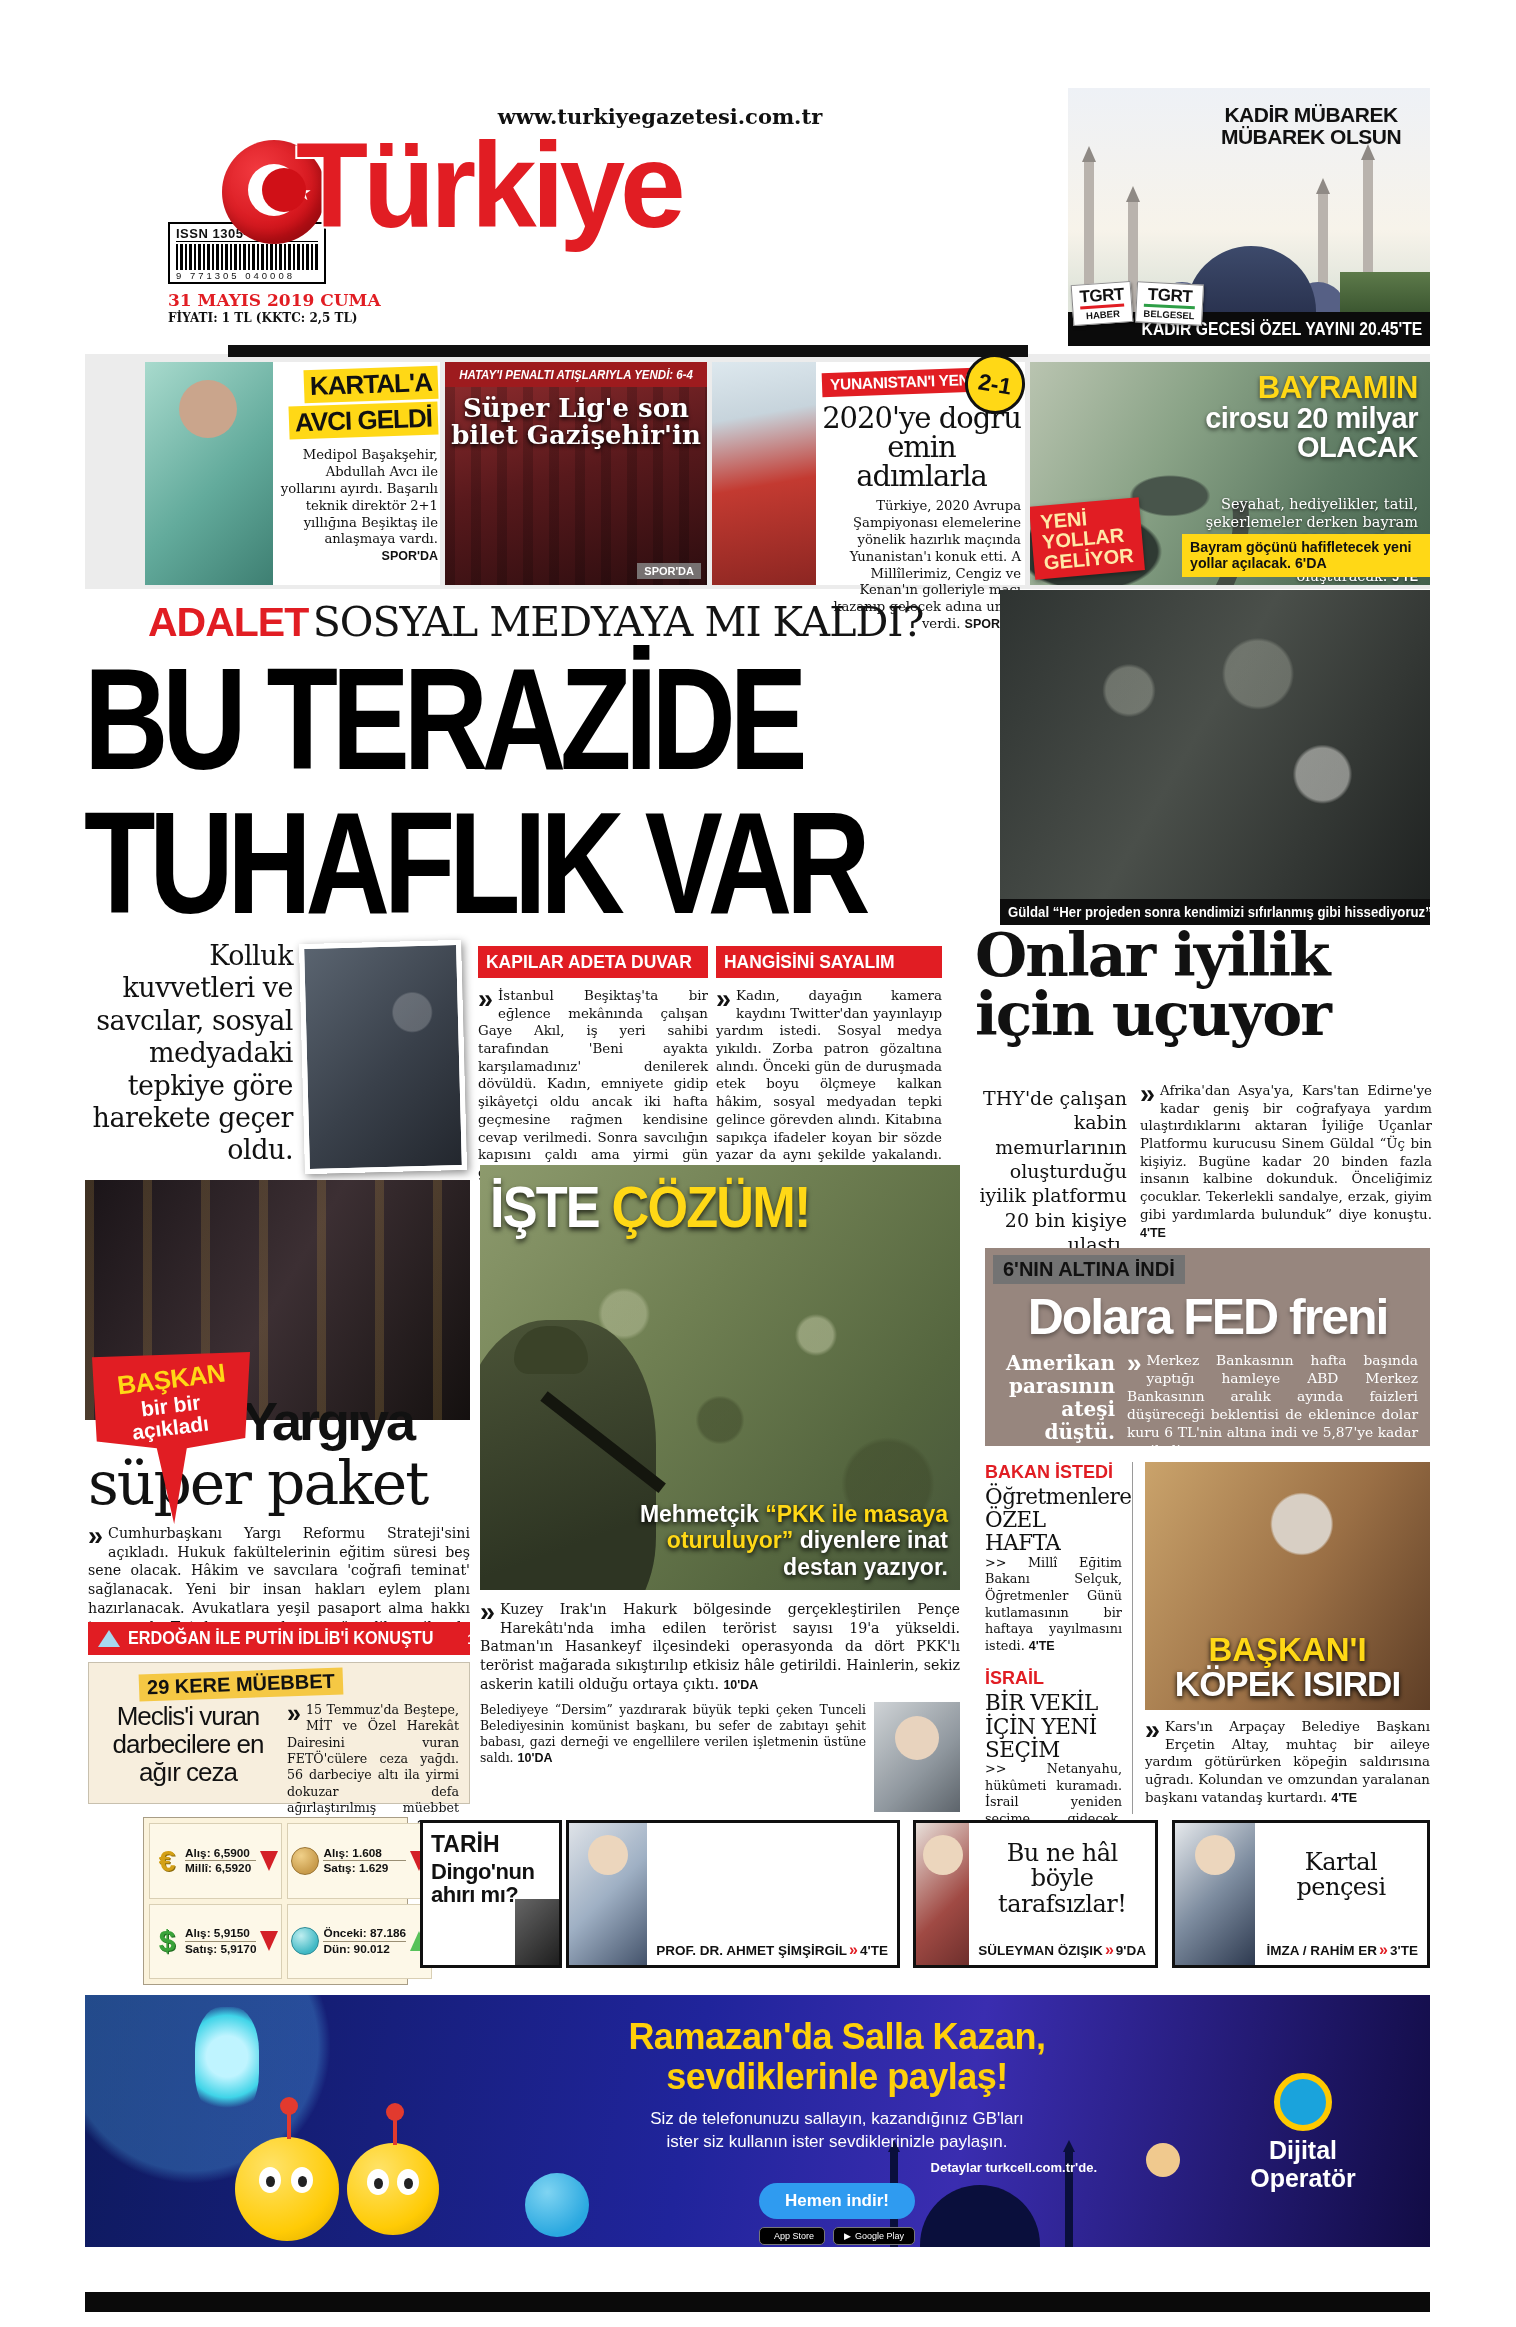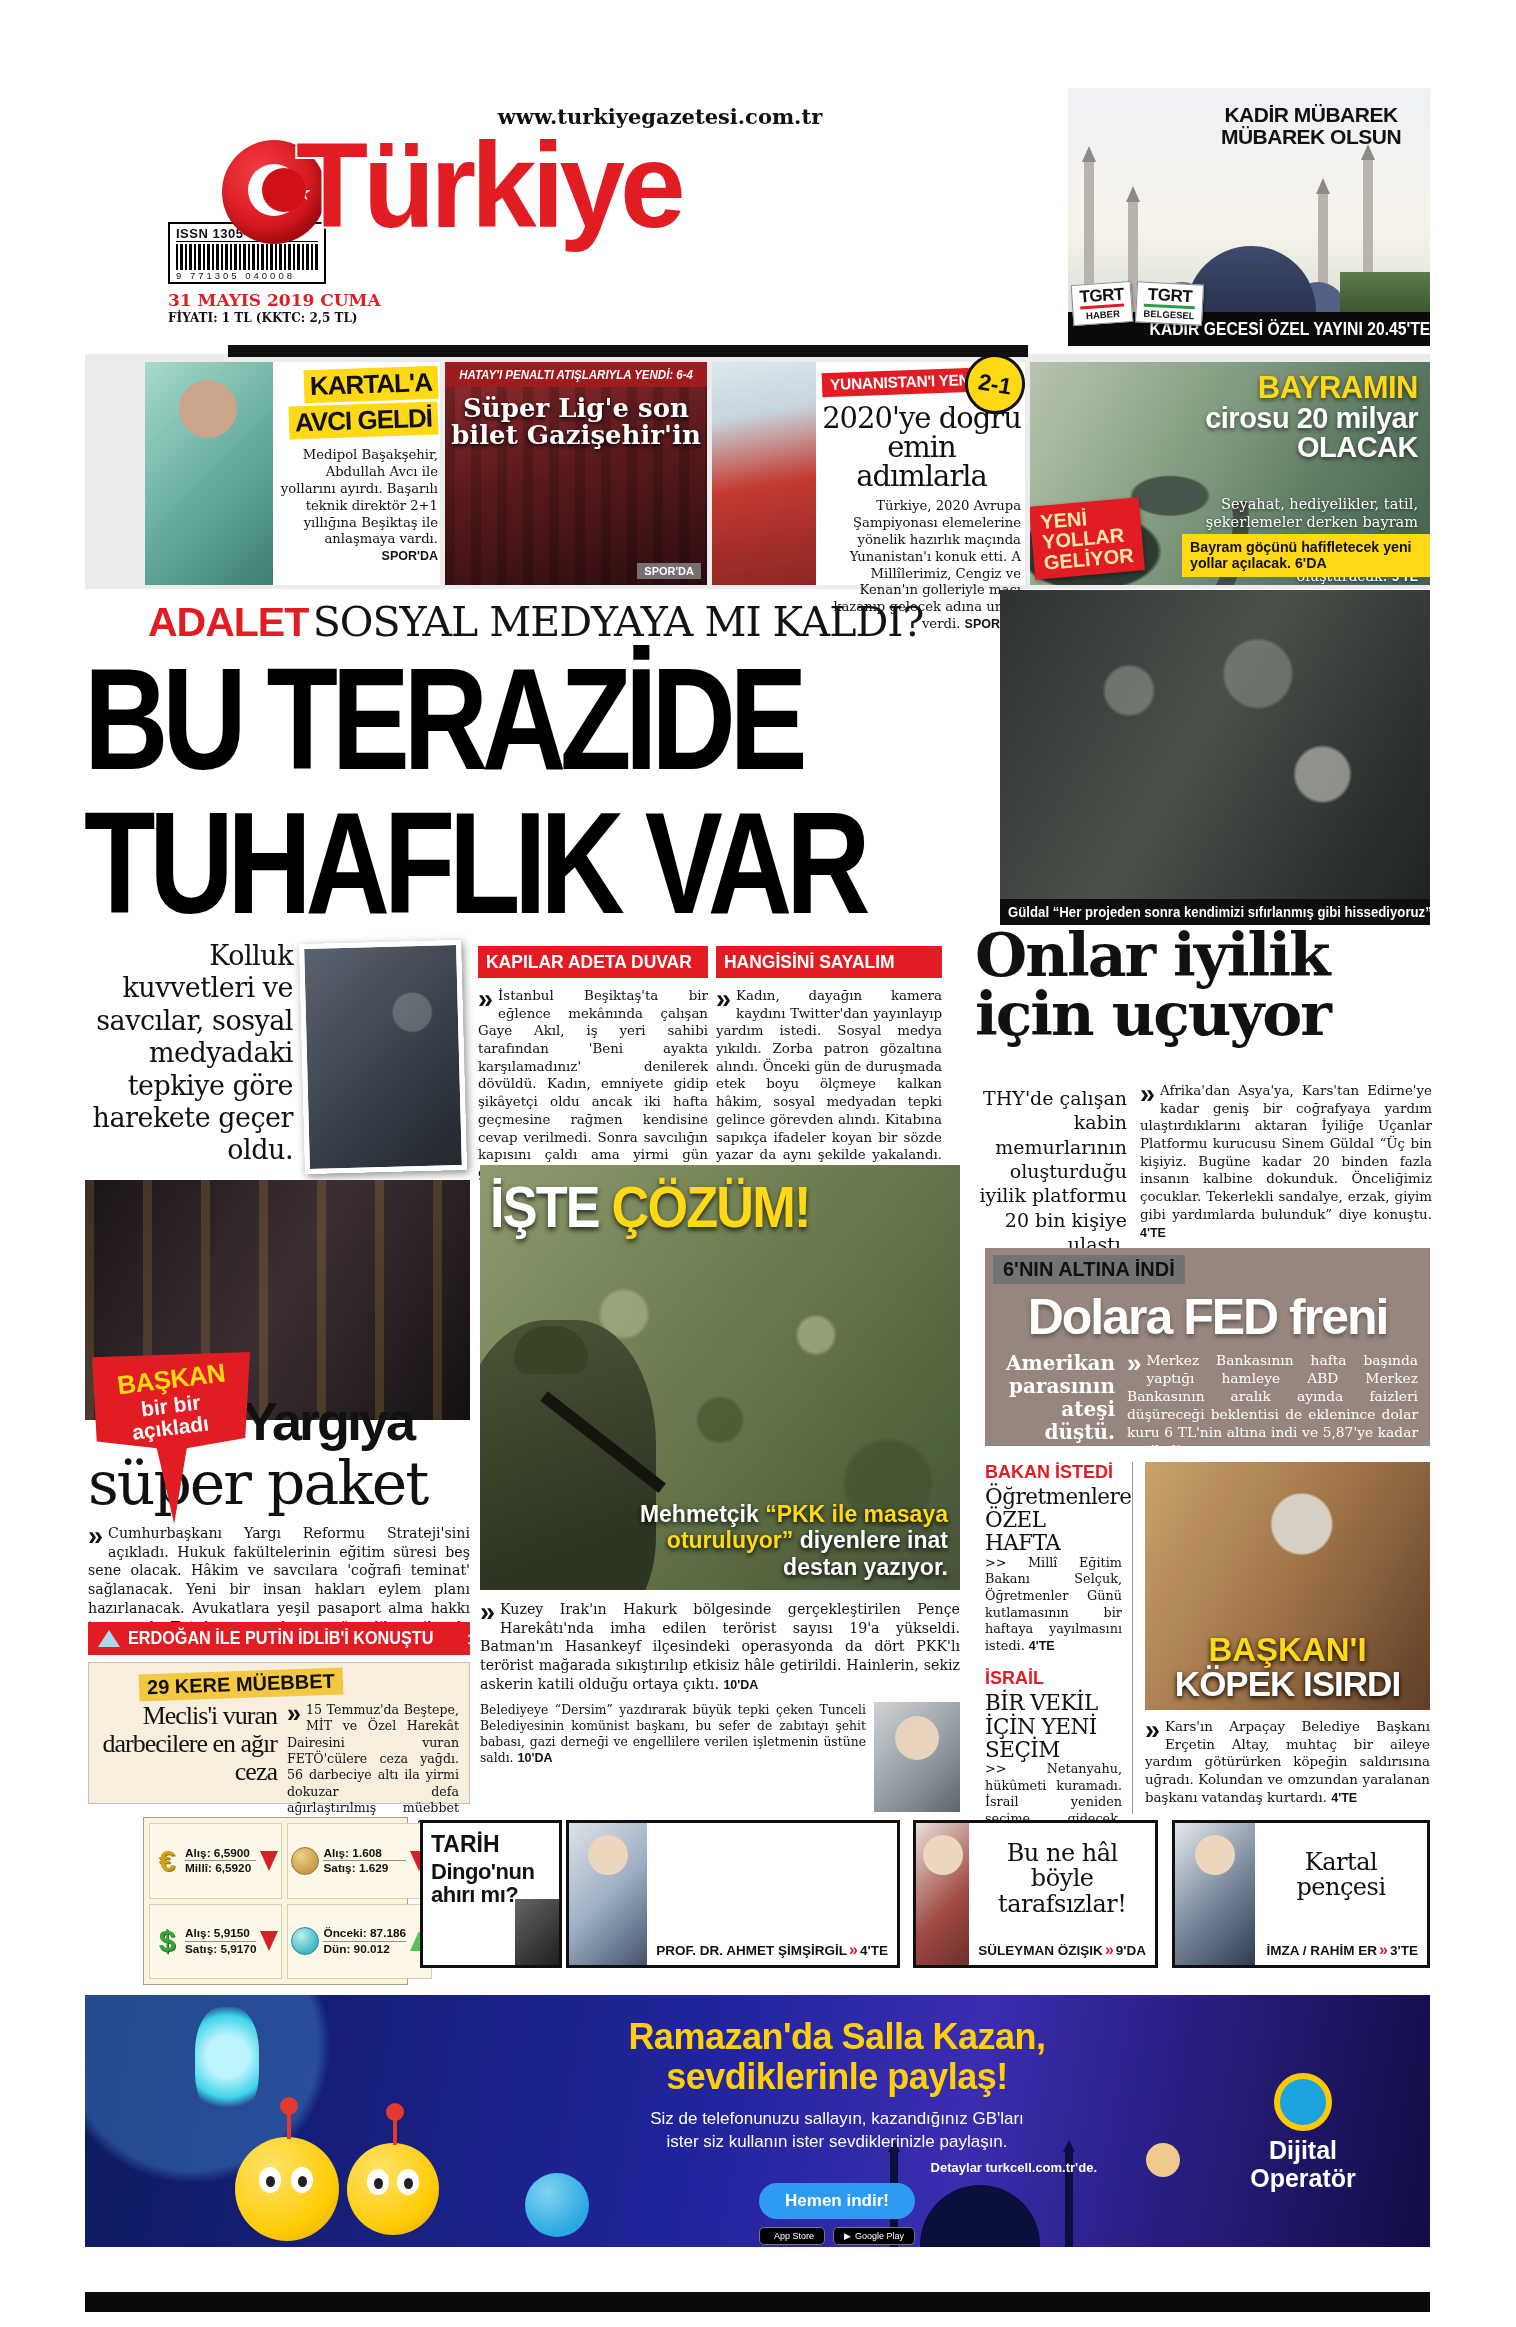--- a/index.html
+++ b/index.html
@@ -29,21 +29,21 @@
   .kadir-green{position:absolute;right:0;bottom:34px;width:90px;height:40px;background:linear-gradient(180deg,#5d7a4a,#3c5731);}
   .kadir-text{position:absolute;top:16px;right:14px;width:210px;text-align:center;font-weight:900;font-size:21px;line-height:1.05;letter-spacing:-.5px;}
   .tgrt-row{position:absolute;left:4px;bottom:22px;display:flex;gap:4px;z-index:3;}
   .tgrt-box{background:#fff;border:1px solid #888;box-shadow:1px 2px 3px rgba(0,0,0,.4);padding:3px 7px;text-align:center;}
   .tgrt-box .nm{font-weight:900;font-size:17px;letter-spacing:-.5px;line-height:1;}
   .tgrt-box .sb{font-size:9.5px;font-weight:bold;border-top:3px solid #e11d23;margin-top:1px;padding-top:1px;}
   .tgrt-box.g .sb{border-top-color:#2e9e46;}
   .tgrt-box.r1{transform:rotate(-4deg);}
   .tgrt-box.g{transform:rotate(3deg);}
   .kadir-strip{position:absolute;left:0;bottom:0;width:100%;height:34px;background:#0b0b0b;color:#fff;
-               display:flex;align-items:center;justify-content:flex-end;box-sizing:border-box;
+               display:flex;align-items:center;justify-content:flex-end;padding-right:8px;box-sizing:border-box;
                font-weight:900;font-size:18.5px;transform-origin:right center;}
   .kadir-strip span{display:inline-block;transform:scaleX(.85);transform-origin:right;}
   
   .strip-bg{left:85px;top:354px;width:1345px;height:235px;background:#ececec;}
   .bar-black{left:228px;top:345px;width:800px;height:12px;background:#101010;}
   .panel{position:absolute;top:362px;height:223px;background:#fff;}
   .p1{left:145px;width:295px;}
   .p1-photo{position:absolute;left:0;top:0;width:128px;height:223px;background:linear-gradient(135deg,#a8dacd 0%,#63ab9c 55%,#3e7f72 100%);}
   .p1-photo:before{content:"";position:absolute;left:34px;top:18px;width:58px;height:58px;border-radius:50%;background:#caa58c;}
   .p1-content{position:absolute;left:134px;right:2px;top:6px;text-align:right;}
@@ -118,21 +118,21 @@
   .yargi-h1{left:242px;top:1390px;font-weight:900;font-size:54px;letter-spacing:-3px;}
   .yargi-h2{left:88px;top:1448px;font-family:"DejaVu Serif",serif;font-size:60px;letter-spacing:-2px;}
   .yargi-body{left:88px;top:1524px;width:382px;}
   .putin{left:88px;top:1622px;width:382px;height:33px;background:#e11d23;color:#fff;display:flex;align-items:center;box-sizing:border-box;padding:0 6px;}
   .tri-up{width:0;height:0;border-left:11px solid transparent;border-right:11px solid transparent;border-bottom:17px solid #a8d9ef;margin:0 8px 0 4px;}
   .putin .tx{font-weight:900;font-size:18px;white-space:nowrap;transform:scaleX(.9);transform-origin:left;}
   .putin .n{font-weight:bold;font-size:14px;margin-left:auto;}
   .muebbet{left:88px;top:1662px;width:382px;height:142px;background:#f7eedd;border:1px solid #c8c0ae;box-sizing:border-box;padding:8px 10px;}
   .mue-badge{display:inline-block;background:#f5c844;font-weight:900;font-size:20px;padding:2px 8px;transform:rotate(-2deg);margin-left:40px;}
   .mue-grid{display:flex;gap:10px;margin-top:4px;}
-  .mue-h{width:178px;font-family:Liberation Serif, serif;font-size:26px;line-height:1.08;text-align:right;letter-spacing:-1px;}
+  .mue-h{width:178px;font-family:Liberation Sans, sans-serif;font-size:26px;line-height:1.08;text-align:center;letter-spacing:-1px;}
   .mue-b{flex:1;font-family:"DejaVu Serif",serif;font-size:12.6px;line-height:1.3;text-align:justify;}
   .mue-b:before{content:"»";float:left;font-family:"Liberation Sans",sans-serif;font-weight:900;font-size:25px;line-height:.9;margin-right:5px;}
   
   .cozum{left:480px;top:1165px;width:480px;height:425px;overflow:hidden;background:
       radial-gradient(circle at 70% 40%,rgba(210,215,180,.45) 0 4%,transparent 5%),
       radial-gradient(circle at 50% 60%,rgba(60,70,40,.5) 0 6%,transparent 7%),
       radial-gradient(circle at 85% 75%,rgba(60,70,40,.45) 0 8%,transparent 9%),
       radial-gradient(circle at 30% 35%,rgba(205,210,175,.4) 0 5%,transparent 6%),
       linear-gradient(130deg,#8d9a6d 0%,#6f7f52 40%,#55663f 75%,#46553a 100%);}
   .cozum-h{position:absolute;left:10px;top:8px;right:10px;font-weight:900;font-size:58px;letter-spacing:-2px;white-space:nowrap;transform:scaleX(.9);transform-origin:left;}

